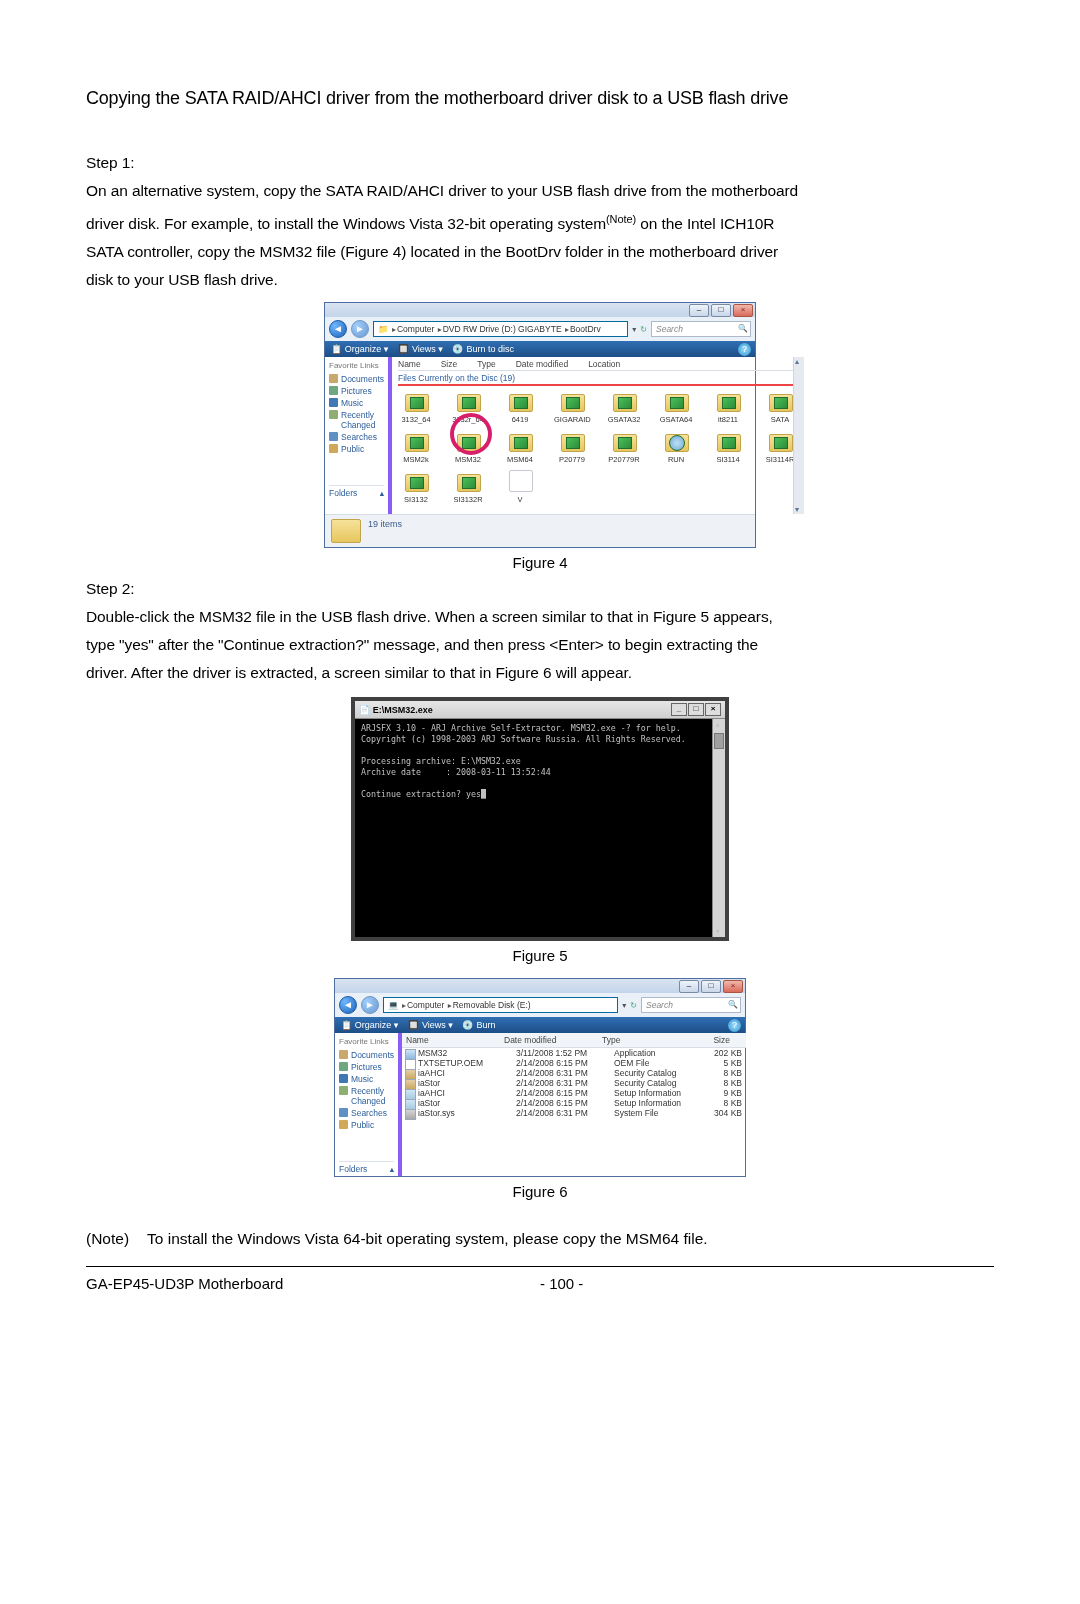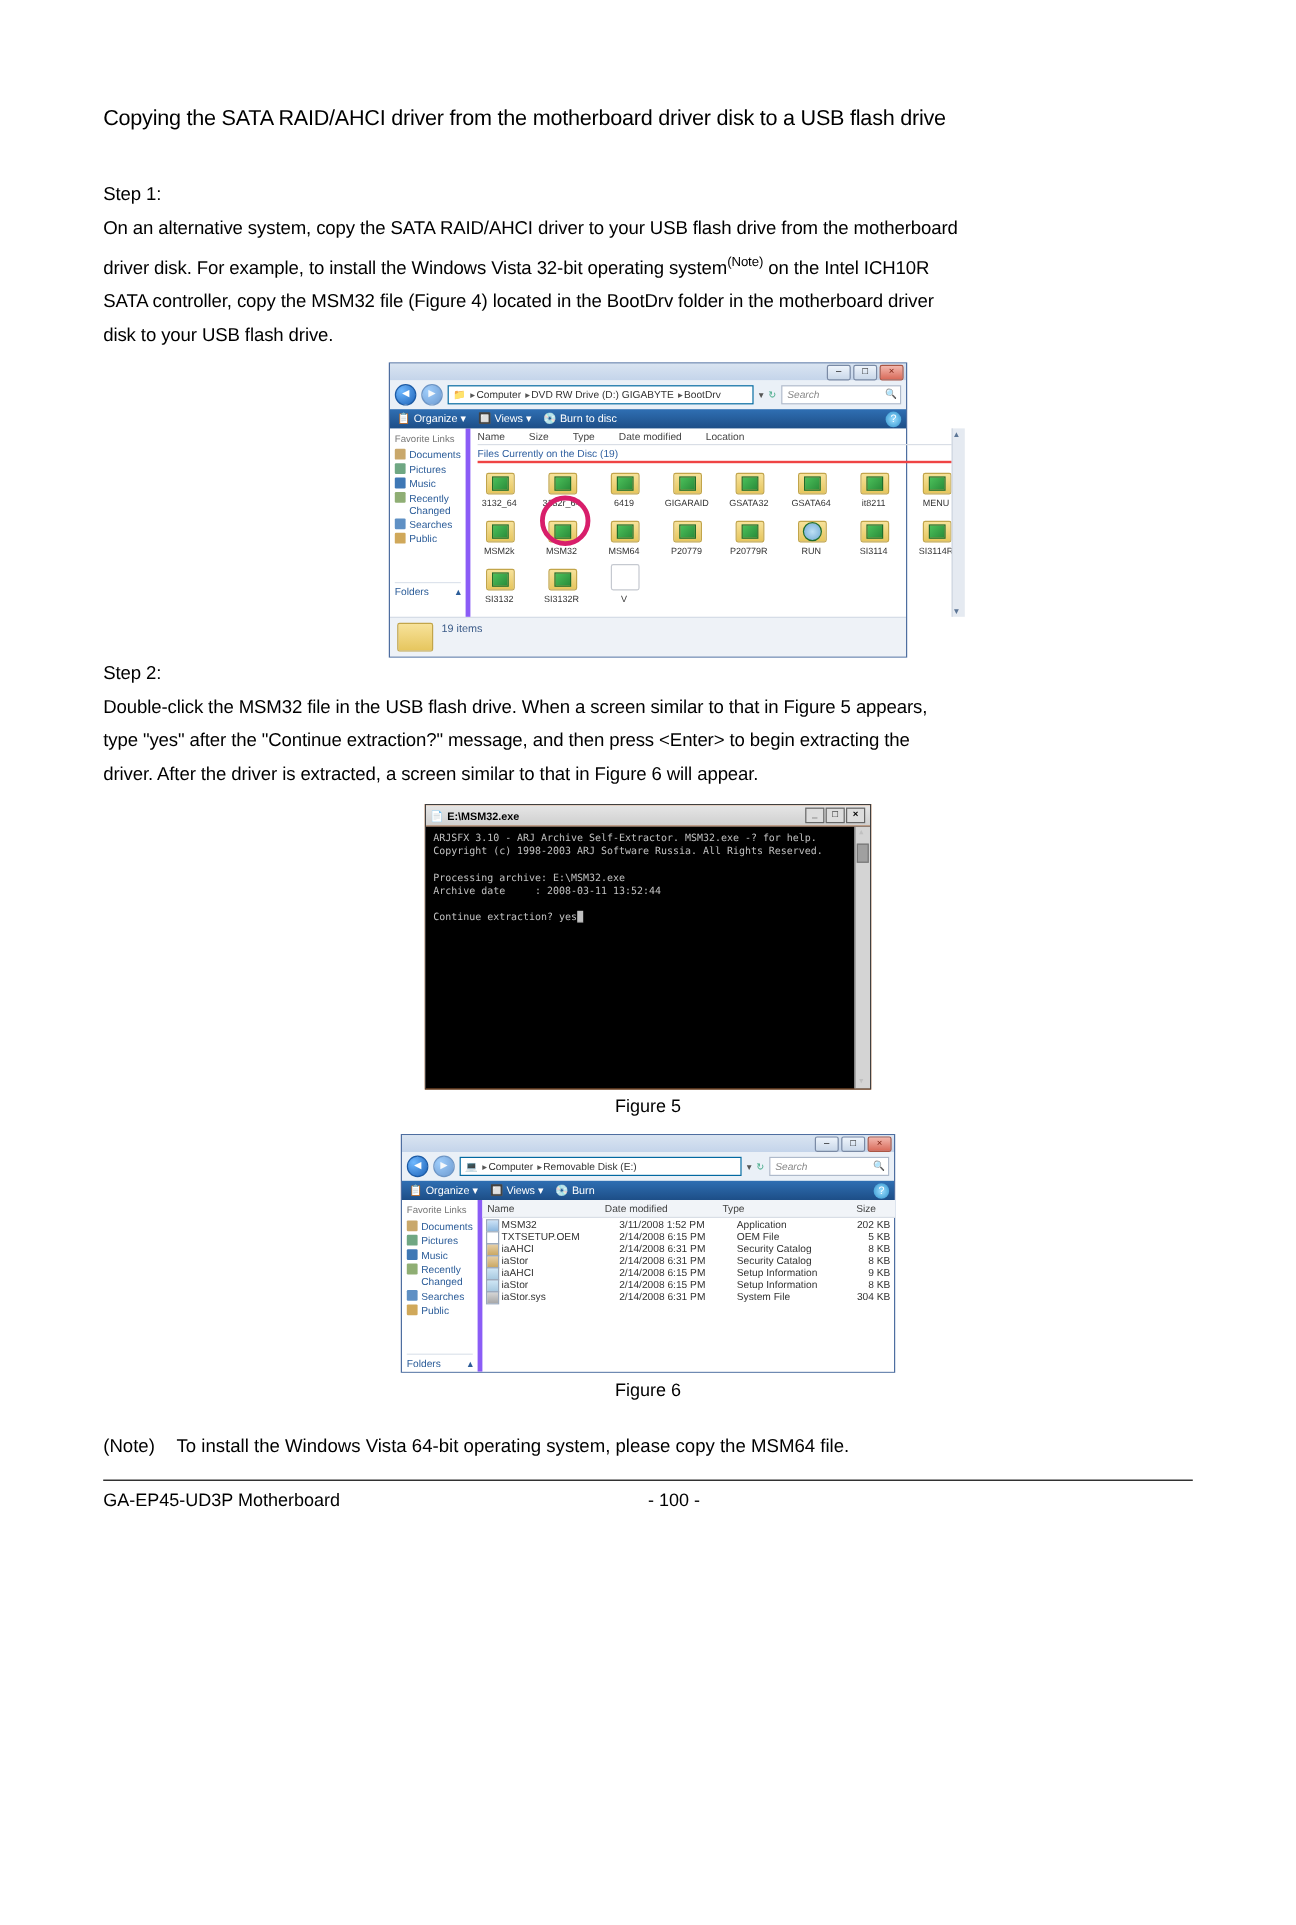--- a/index.html
+++ b/index.html
@@ -178,23 +178,23 @@
     border:1px solid #c2a54a; border-radius:2px;
   }
   .scroll-r { position:absolute; right:0; top:0; bottom:0; width:10px;
     background:#e5eaf1; border-left:1px solid #cfd6e0;}
   .scroll-r::before{content:"▴"; position:absolute; top:0; left:1px; font-size:8px; color:#5d7696;}
   .scroll-r::after{content:"▾"; position:absolute; bottom:0; left:1px; font-size:8px; color:#5d7696;}
   
   .fig5 {
     width: 370px;
     margin: 10px auto 0 auto;
-    border: 1px solid #404040;
+    border: 4px solid #404040;
     font-family: "Lucida Console", monospace;
-    background: #f97316;
+    background: #b91c1c;
   }
   .con-title {
     background: linear-gradient(#e6e6e6,#cfcfcf);
     font-size: 9px; font-weight:bold;
     padding: 2px 4px;
     display:flex; justify-content:space-between; align-items:center;
     border-bottom:1px solid #888;
     font-family: Tahoma, sans-serif;
   }
   .con-title .btns span{
@@ -339,21 +339,21 @@
               <div class="folder-ico">
                 <div class="glyph"></div>
                 <div>GSATA64</div>
               </div>
               <div class="folder-ico">
                 <div class="glyph"></div>
                 <div>it8211</div>
               </div>
               <div class="folder-ico">
                 <div class="glyph"></div>
-                <div>MENU</div>
+                <div>SATA</div>
               </div>
             </div>
             <div class="icon-row">
               <div class="folder-ico">
                 <div class="glyph"></div>
                 <div>MSM2k</div>
               </div>
               <div class="folder-ico">
                 <div class="glyph"></div>
                 <div>MSM32</div>
@@ -400,20 +400,21 @@
           </div>
         <div class="msm32-circle"></div>
         <div class="scroll-r"></div>
       </div>
     </div>
     <div class="vista-status">
       <div class="big"></div>
       <span>19 items</span>
     </div>
   </div>
+  <div class="fig-caption">Figure 4</div>
 
   <div class="body-text">
     <span>Step 2:</span><br>
     <span>Double-click the </span><span>MSM32</span><span> file in the USB flash drive. When a screen similar to that in Figure 5 appears,</span><br>
     <span>type "yes" after the "Continue extraction?" message, and then press &lt;Enter&gt; to begin extracting the</span><br>
     <span>driver. After the driver is extracted, a screen similar to that in Figure 6 will appear.</span>
   </div>
 
   <div class="fig5">
     <div class="con-title">

